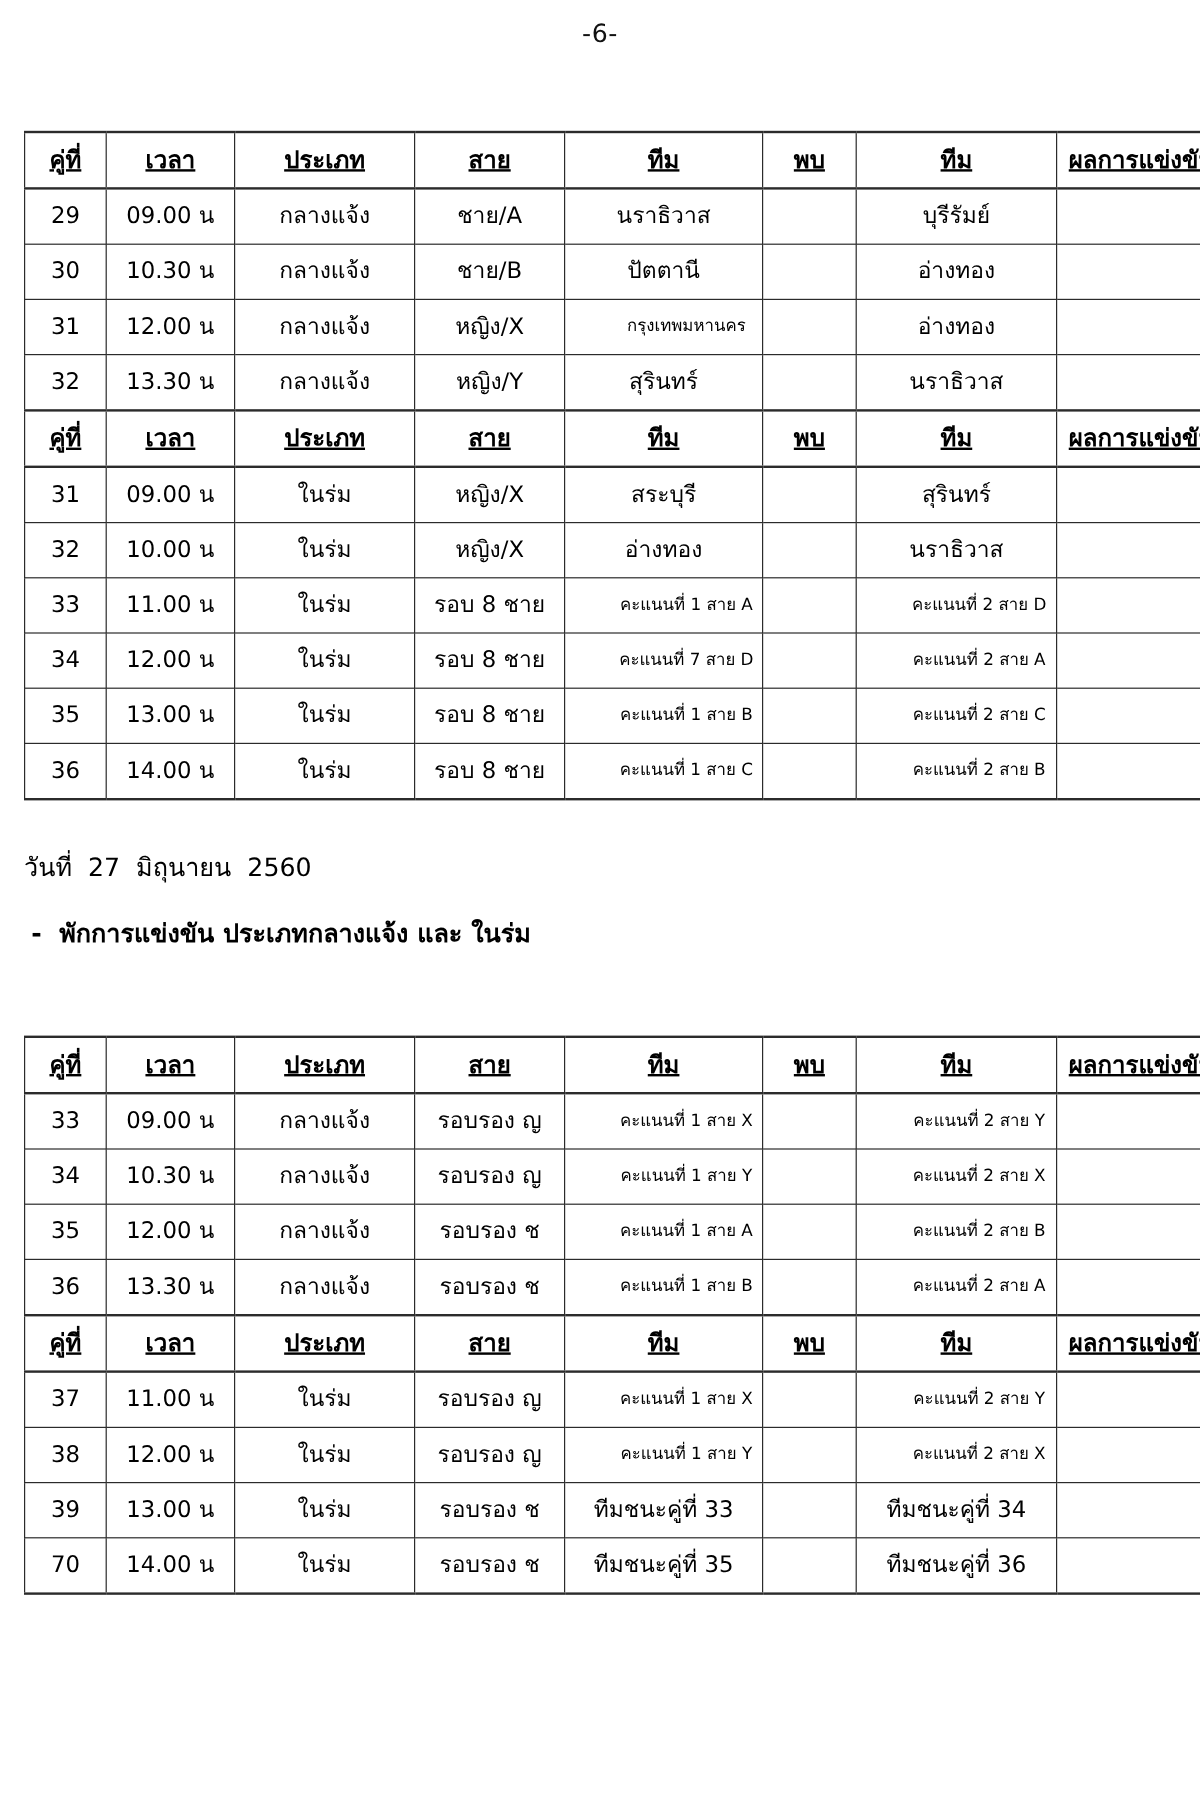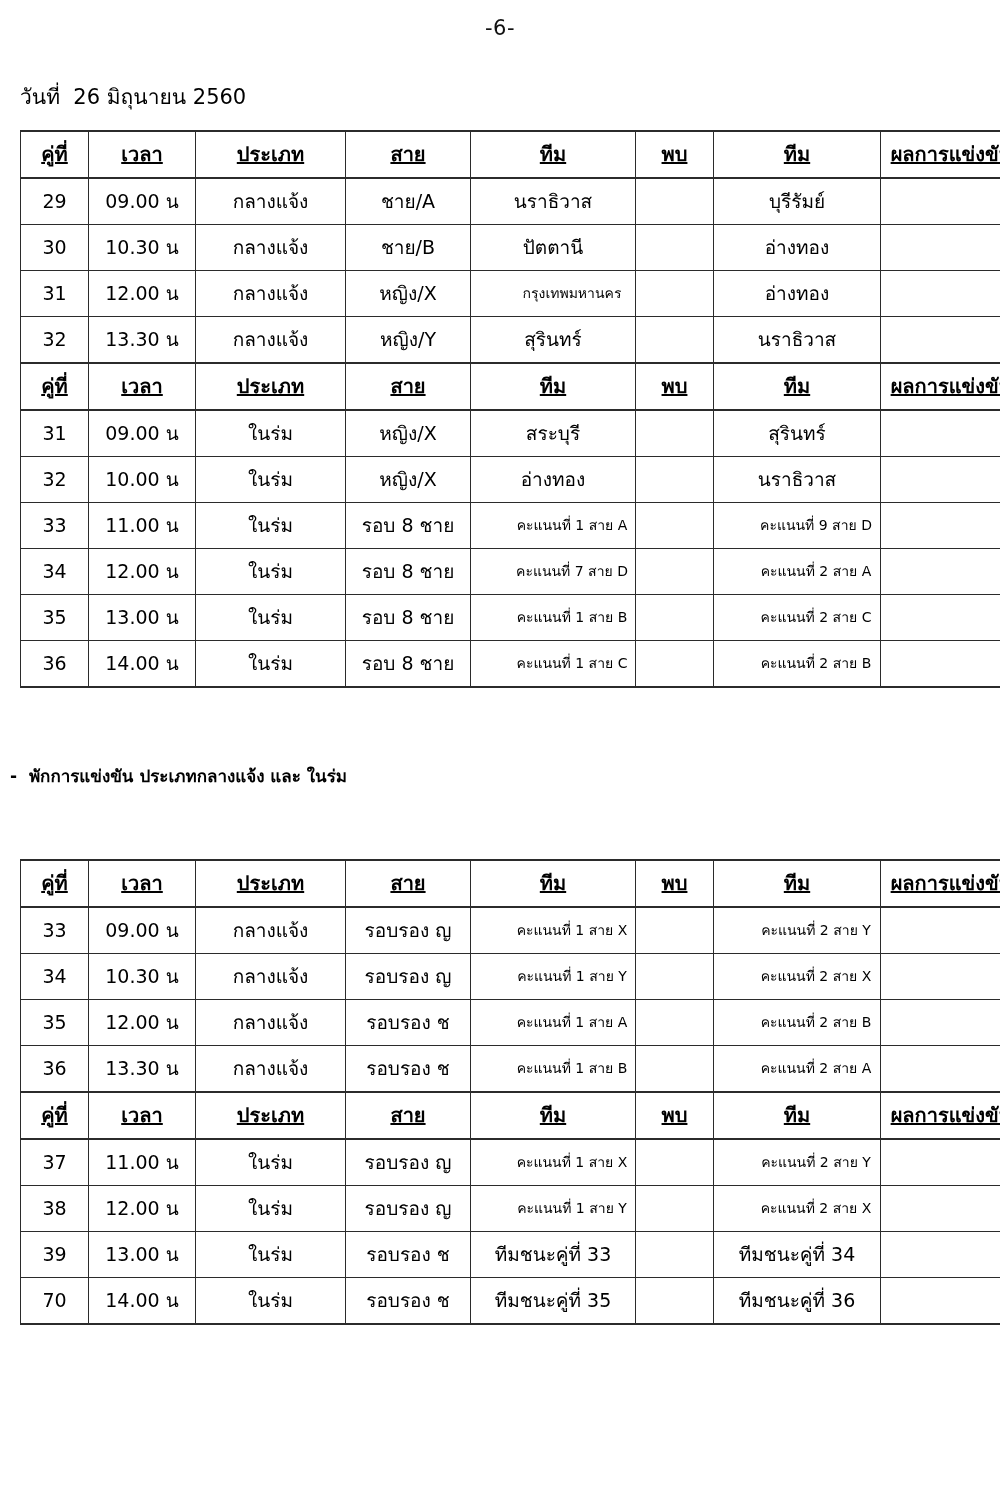--- a/index.html
+++ b/index.html
@@ -32,25 +32,25 @@
     color: #111;
   }
   .date-line {
     font-size: 21px;
     line-height: 1;
     color: #000;
     padding-left: 20px;
     white-space: pre;
   }
   .note-line {
-    font-size: 17px;
+    font-size: 21px;
     font-weight: bold;
     line-height: 1;
     color: #000;
-    padding-left: 10px;
+    padding-left: 26px;
     white-space: pre;
   }
   table.sched {
     border-collapse: collapse;
     table-layout: fixed;
     width: 962px;
     margin-left: 20px;
     background: #fff;
   }
   table.sched td {
@@ -99,21 +99,20 @@
 </style>
 </head>
 <body>
 
 <div class="page">
 
   <div class="page-number">-6-</div>
 
   <div class="spacer-a"></div>
 
-  <div class="date-line">วันที่  26 มิถุนายน 2560</div>
 
   <div class="spacer-b"></div>
 
   <table class="sched">
     <tbody>
       <tr class="hdr">
         <td class="c0">คู่ที่</td>
         <td class="c1">เวลา</td>
         <td class="c2">ประเภท</td>
         <td class="c3">สาย</td>
@@ -200,21 +199,21 @@
         <td class="c7"></td>
       </tr>
 
       <tr class="data">
         <td class="c0">33</td>
         <td class="c1">11.00 น</td>
         <td class="c2">ในร่ม</td>
         <td class="c3">รอบ 8 ชาย</td>
         <td class="c4 small">คะแนนที่ 1 สาย A</td>
         <td class="c5"></td>
-        <td class="c6 small">คะแนนที่ 9 สาย D</td>
+        <td class="c6 small">คะแนนที่ 2 สาย D</td>
         <td class="c7"></td>
       </tr>
 
       <tr class="data">
         <td class="c0">34</td>
         <td class="c1">12.00 น</td>
         <td class="c2">ในร่ม</td>
         <td class="c3">รอบ 8 ชาย</td>
         <td class="c4 small">คะแนนที่ 7 สาย D</td>
         <td class="c5"></td>
@@ -241,20 +240,21 @@
         <td class="c4 small">คะแนนที่ 1 สาย C</td>
         <td class="c5"></td>
         <td class="c6 small">คะแนนที่ 2 สาย  B</td>
         <td class="c7"></td>
       </tr>
     </tbody>
   </table>
 
   <div class="spacer-c"></div>
 
+  <div class="date-line">วันที่  27  มิถุนายน  2560</div>
 
   <div class="spacer-d"></div>
 
   <div class="note-line">-  พักการแข่งขัน ประเภทกลางแจ้ง และ ในร่ม</div>
 
   <div class="spacer-e"></div>
 
 
   <div class="spacer-f"></div>
 

